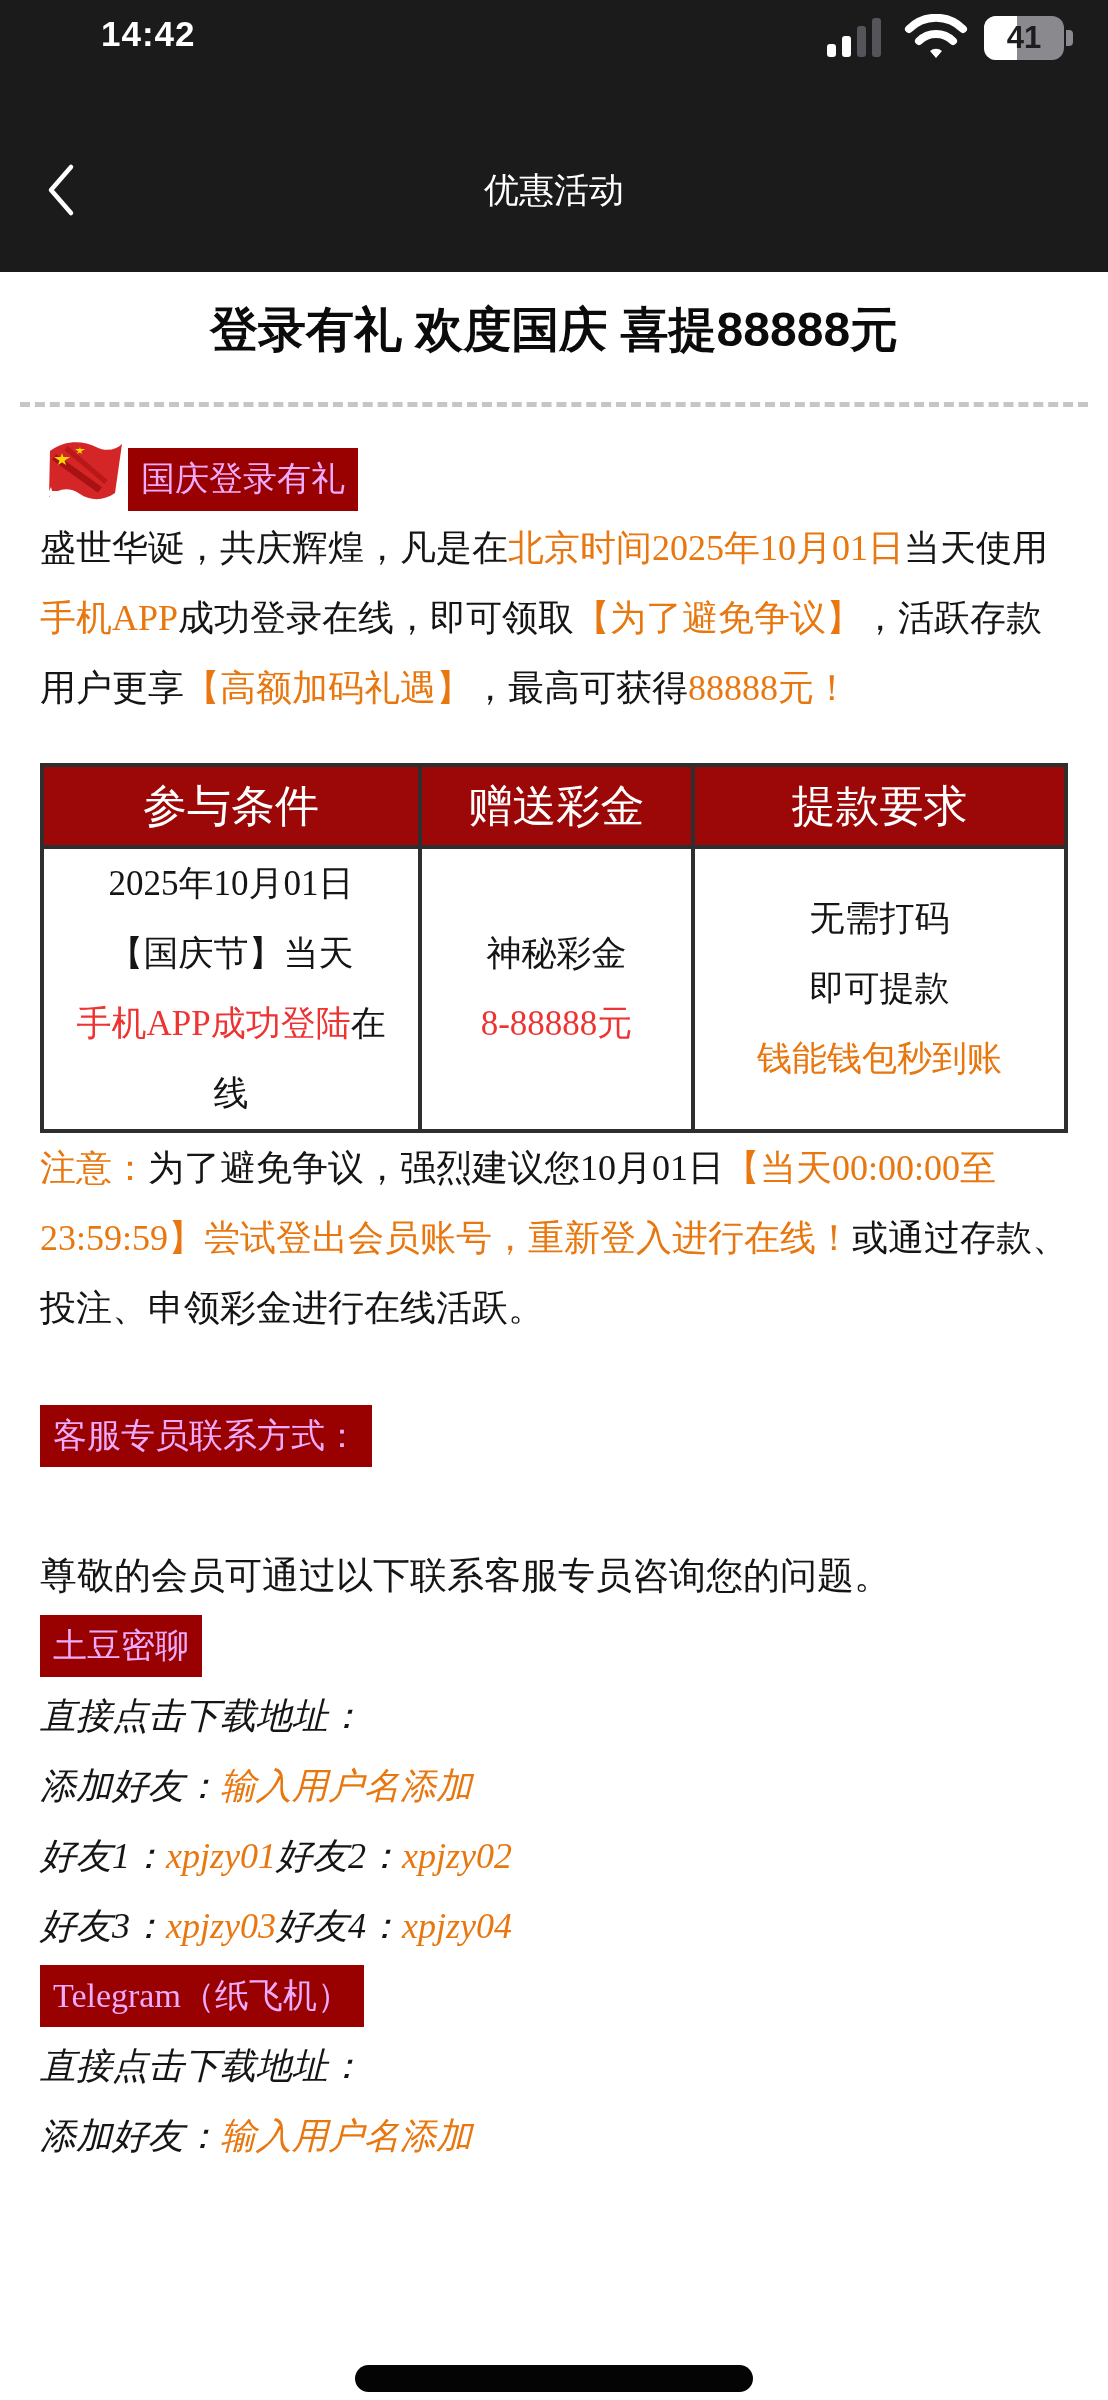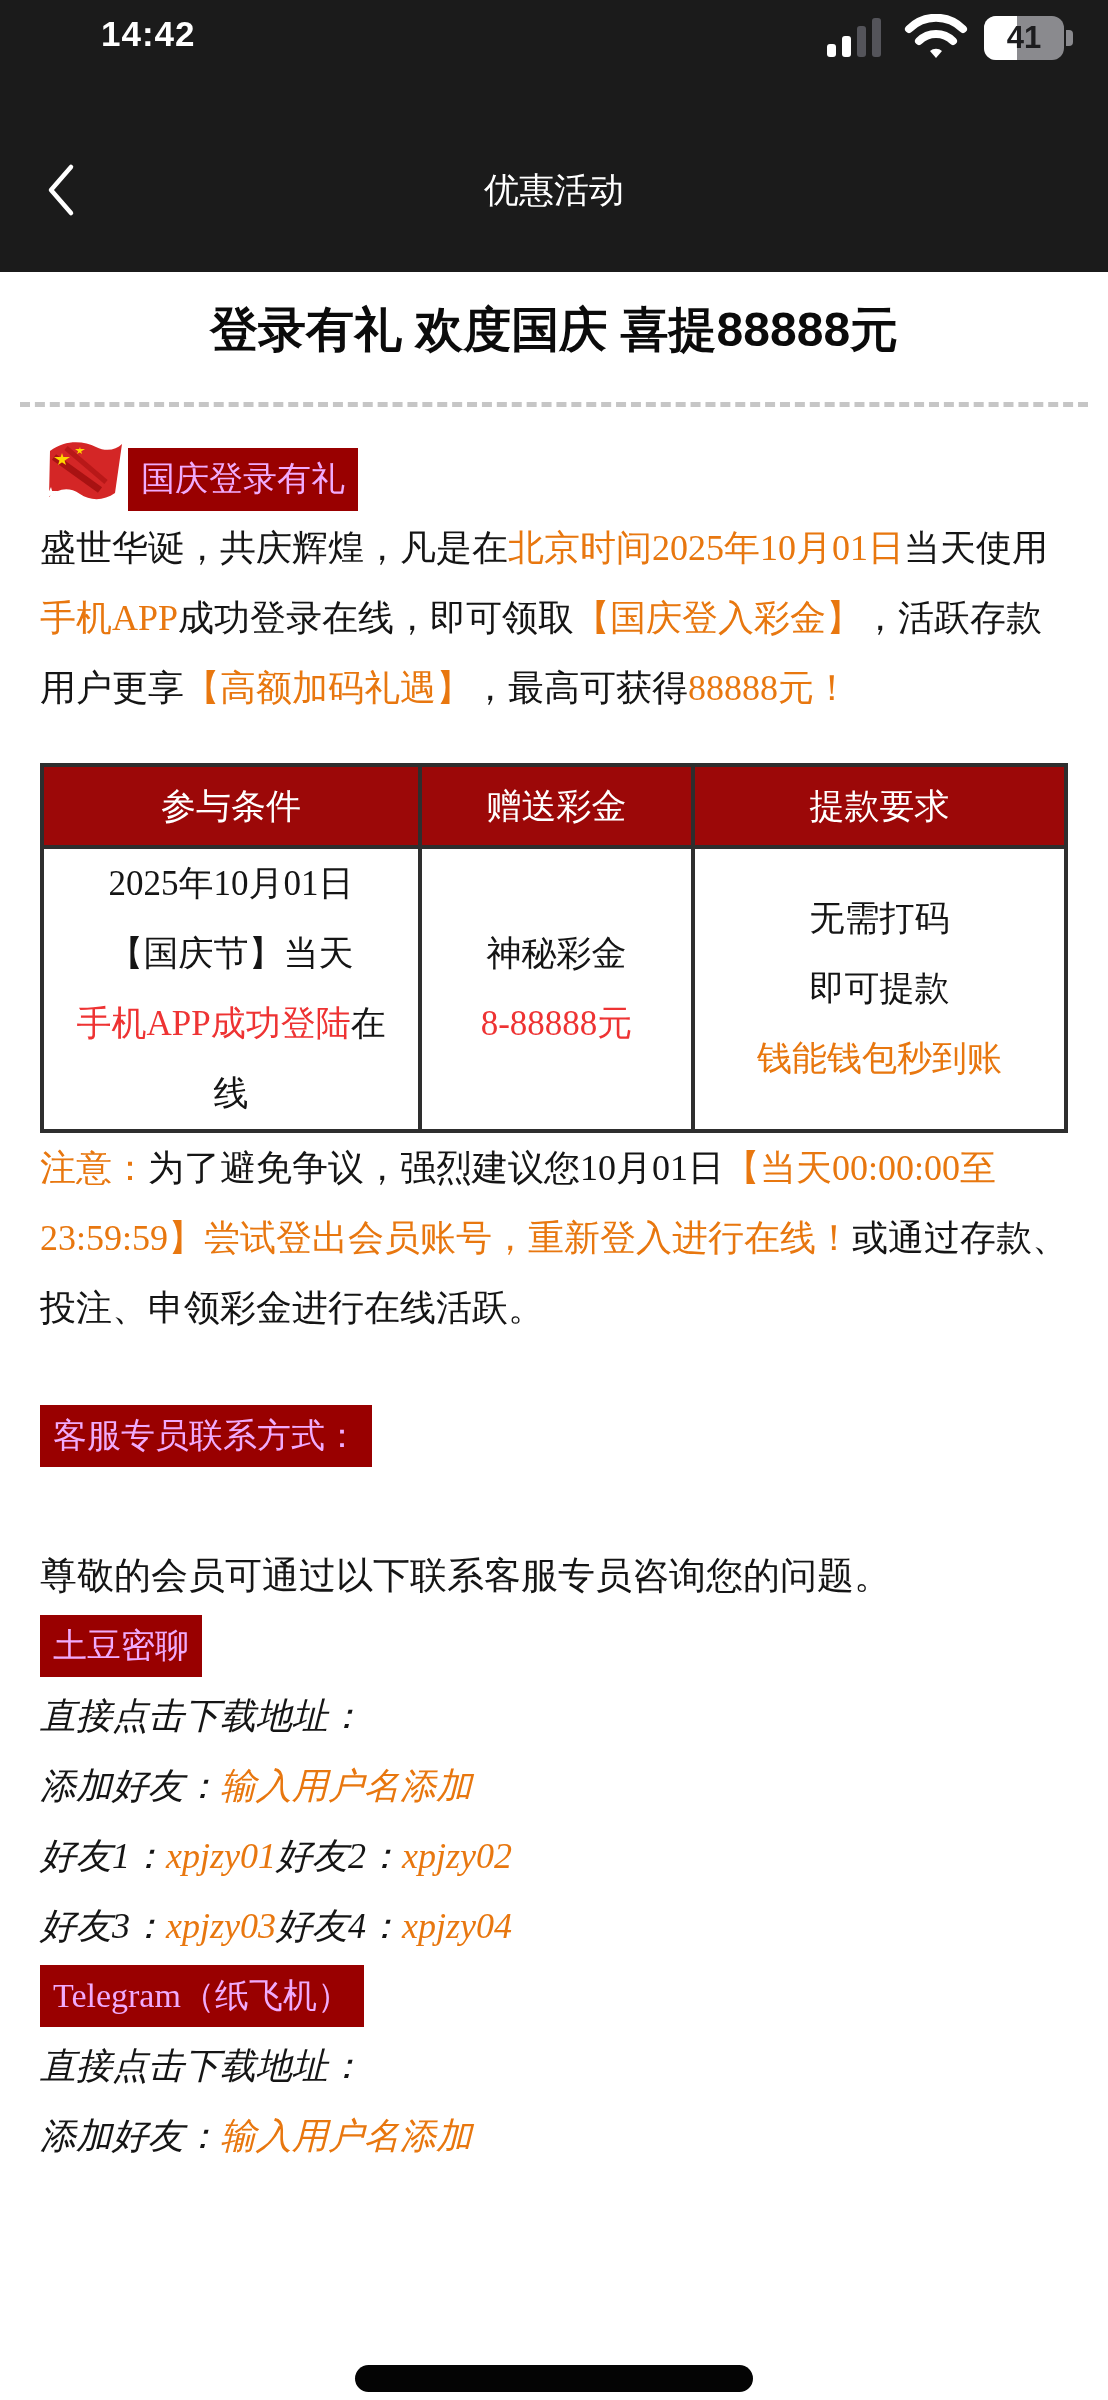--- a/index.html
+++ b/index.html
@@ -28,21 +28,21 @@
   .badge{display:inline-block;background:#990000;color:#f0abfc;font-size:34px;line-height:1.32;padding:9px 13px;}
   .event-badge{margin-bottom:2px;}
   p.rich{font-size:36px;line-height:70px;margin:0;}
   .intro{margin-top:54px;}
   .afterTable{margin-top:14px;line-height:68px;}
   .c-o{color:#e8770f;}
   .c-r{color:#ee3333;}
   
   table.promo{border-collapse:collapse;width:100%;margin-top:40px;table-layout:fixed;}
   table.promo th,table.promo td{border:4px solid #2e2e2e;text-align:center;vertical-align:middle;}
-  table.promo th{background:#9c0808;color:#ffffff;font-size:35px;font-weight:normal;height:76px;font-family:"Liberation Sans","DejaVu Sans",sans-serif;}
+  table.promo th{background:#9c0808;color:#ffffff;font-size:44px;font-weight:normal;height:76px;font-family:"Liberation Sans","DejaVu Sans",sans-serif;}
   table.promo td{font-size:35px;line-height:70px;height:270px;padding:0 6px;}
   .w1{width:37%;} .w2{width:26.5%;} .w3{width:36.5%;}
   
   .contact-badge-row{margin-top:58px;}
   .contact-intro{margin-top:70px;font-size:37px;height:70px;line-height:70px;}
   .line{height:70px;display:flex;align-items:center;font-size:36px;white-space:nowrap;font-style:italic;}
   .line a{color:#3c6fdd;text-decoration:underline;text-underline-offset:7px;cursor:pointer;}
   .badge-row{height:70px;display:flex;align-items:center;}
   
   .home-indicator{position:absolute;left:50%;transform:translateX(-50%);bottom:8px;width:398px;height:27px;border-radius:14px;background:#040404;z-index:20;}
@@ -93,21 +93,21 @@
       <path d="M10 16 C 26 4 44 6 56 12 C 66 17 76 15 82 9 L 75 58 C 64 66 50 66 40 59 C 28 51 18 54 9 62 Z" fill="#d42626"></path>
       <path d="M14 22 L 60 55" stroke="#a81212" stroke-width="7" fill="none"></path>
       <path d="M26 13 L 66 47" stroke="#b81818" stroke-width="5" fill="none"></path>
       <polygon points="22,18 26,30 14,22 30,22 18,30" fill="#ffd700"></polygon>
       <polygon points="40,12 42,19 35,14 45,14 37,19" fill="#ffd700"></polygon>
       <polygon points="11,52 14,63 3,56 19,56 6,63" fill="#ffffff"></polygon>
     </svg>
     <span class="badge event-badge">国庆登录有礼</span>
   </div>
 
-  <p class="rich intro"><span>盛世华诞，共庆辉煌，凡是在</span><span class="c-o">北京时间2025年10月01日</span><span>当天使用</span><span class="c-o">手机APP</span><span>成功登录在线，即可领取</span><span class="c-o">【国庆登入彩金】</span><span>，活跃存款用户更享</span><span class="c-o">【高额加码礼遇】</span><span>，最高可获得</span><span class="c-o">88888元！</span></p>
+  <p class="rich intro"><span>盛世华诞，共庆辉煌，凡是在</span><span class="c-o">北京时间2025年10月01日</span><span>当天使用</span><span class="c-o">手机APP</span><span>成功登录在线，即可领取</span><span class="c-o">【为了避免争议】</span><span>，活跃存款用户更享</span><span class="c-o">【高额加码礼遇】</span><span>，最高可获得</span><span class="c-o">88888元！</span></p>
 
   <table class="promo">
     <tbody>
         <tr>
       <th class="w1">参与条件</th>
       <th class="w2">赠送彩金</th>
       <th class="w3">提款要求</th>
     </tr>
     <tr>
       <td>

